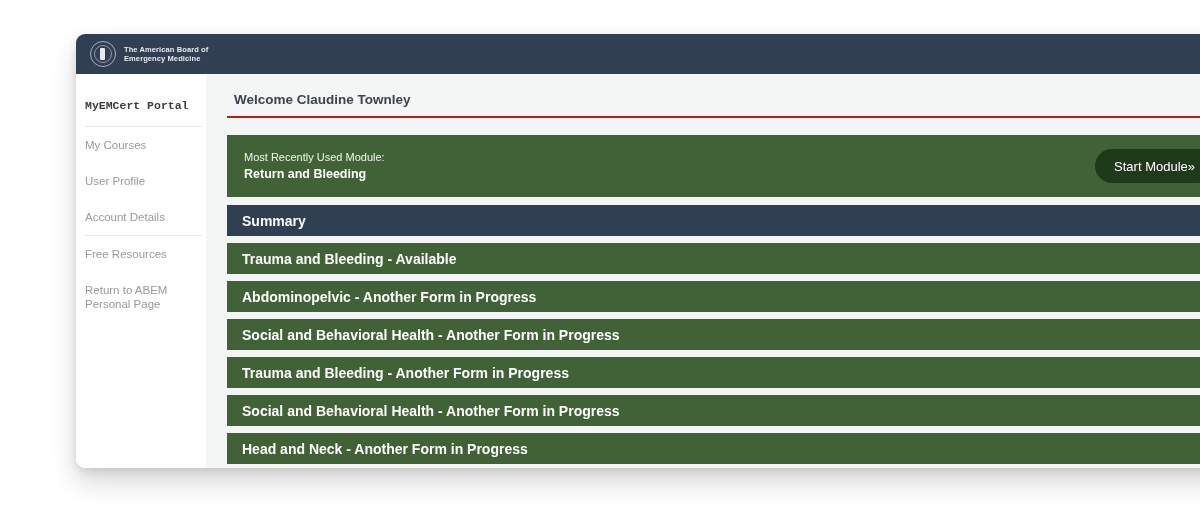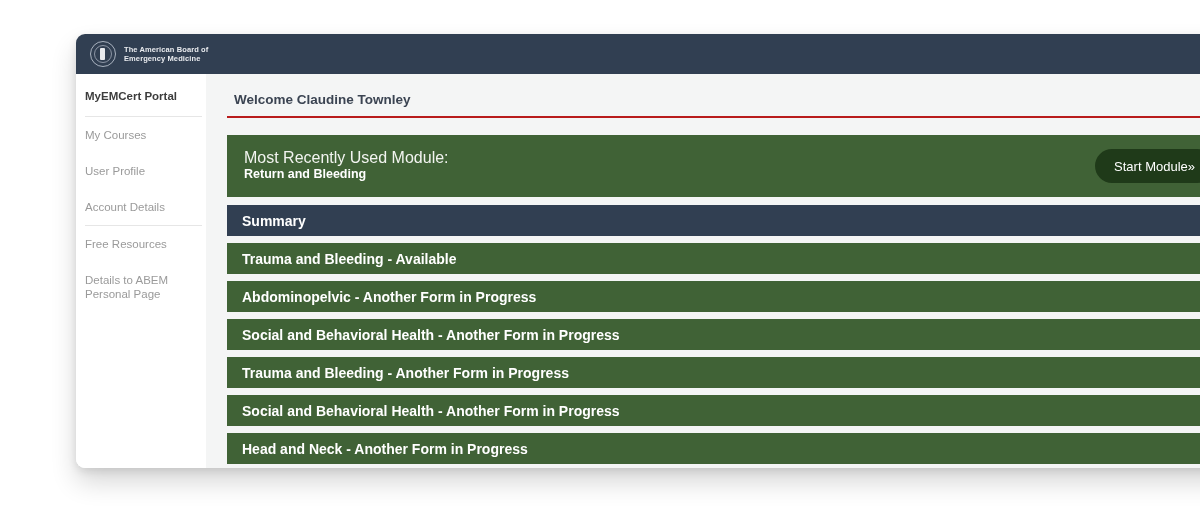--- a/index.html
+++ b/index.html
@@ -98,22 +98,23 @@
     font-size: 11.5px;
     color: #9a9a9a;
     padding: 11px 0 11px 9px;
     line-height: 14px;
     cursor: pointer;
     white-space: pre-line;
   }
   .nav-item.primary {
     color: #3d3d3d;
     font-weight: bold;
-    padding-top: 15px;
+    padding-top: 25px;
     padding-bottom: 13px;
+    font-family: Liberation Mono, monospace;
   }
   .nav-sep {
     height: 1px;
     background: #e6e6e6;
     margin: 0 4px 0 9px;
   }
 
   
   #main {
     flex: 1;
@@ -138,21 +139,21 @@
     background: #406236;
     height: 62px;
     display: flex;
     align-items: center;
     justify-content: space-between;
     padding: 0 16px 0 17px;
     margin-bottom: 8px;
   }
   .recent-label {
     color: #f2f4f0;
-    font-size: 16px;
+    font-size: 11px;
     line-height: 17px;
     text-align: right;
   }
   .recent-module {
     color: #ffffff;
     font-size: 12.5px;
     font-weight: bold;
     line-height: 17px;
   }
   #start-module-button {
@@ -218,21 +219,21 @@
   <div id="window-body">
 
     <nav id="sidebar">
       <div class="nav-item primary">MyEMCert Portal</div>
       <div class="nav-sep"></div>
       <div class="nav-item">My Courses</div>
       <div class="nav-item">User Profile</div>
       <div class="nav-item">Account Details</div>
       <div class="nav-sep"></div>
       <div class="nav-item">Free Resources</div>
-      <div class="nav-item">Details to ABEM
+      <div class="nav-item">Return to ABEM
 Personal Page</div>
     </nav>
 
     <main id="main">
 
       <div id="welcome-row">
         <div id="welcome-title">Welcome Claudine Townley</div>
       </div>
 
       <section id="recent-banner">

